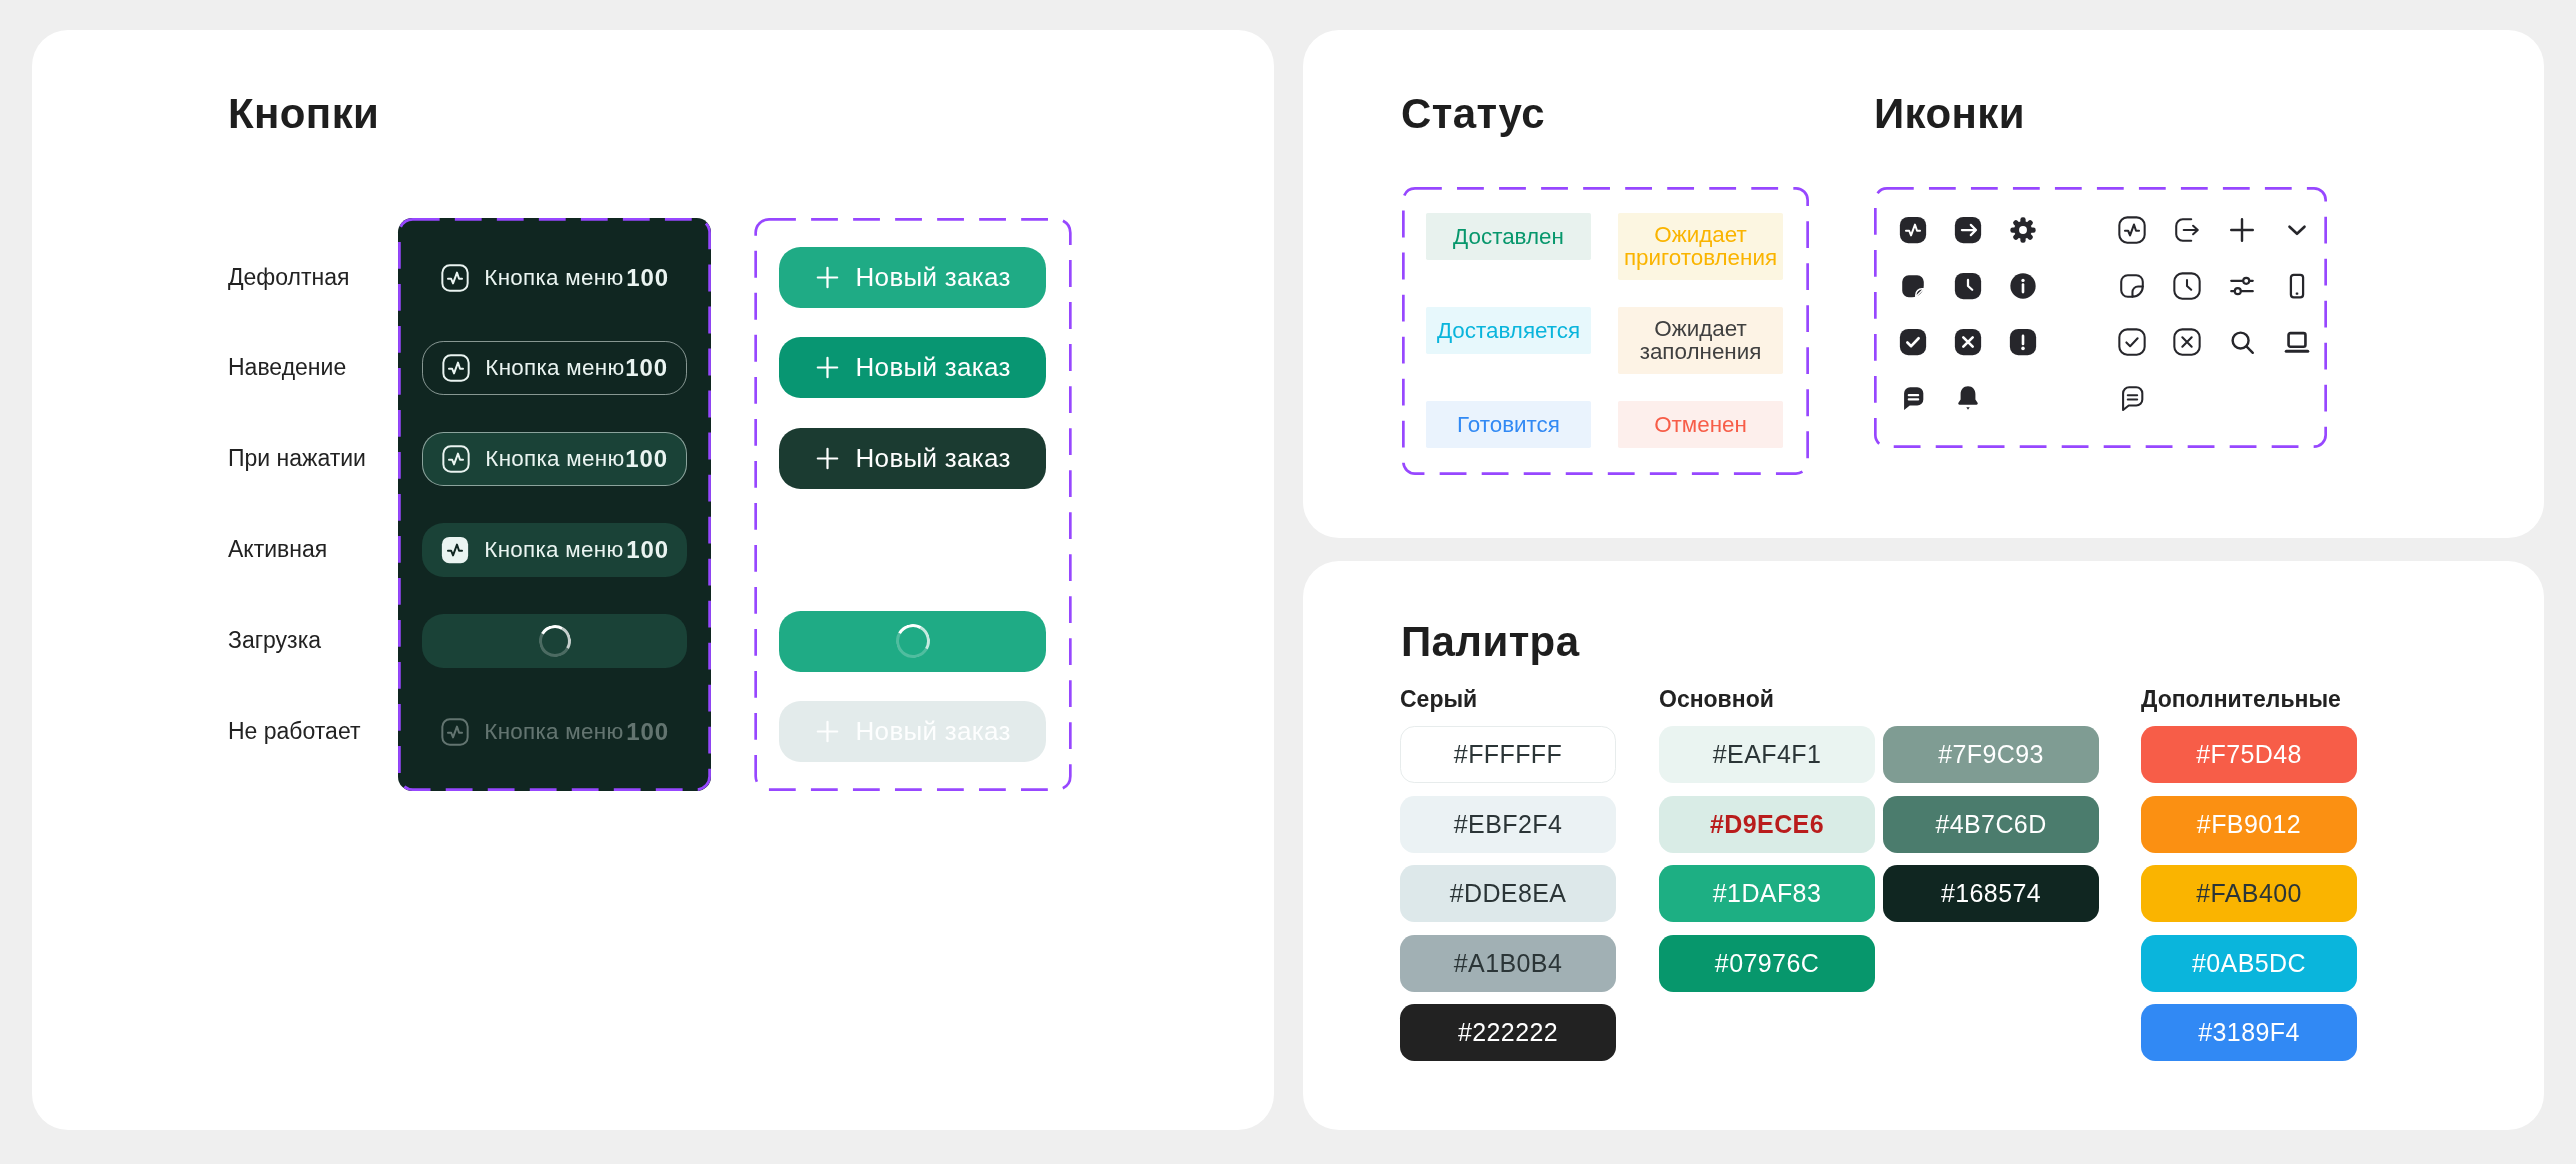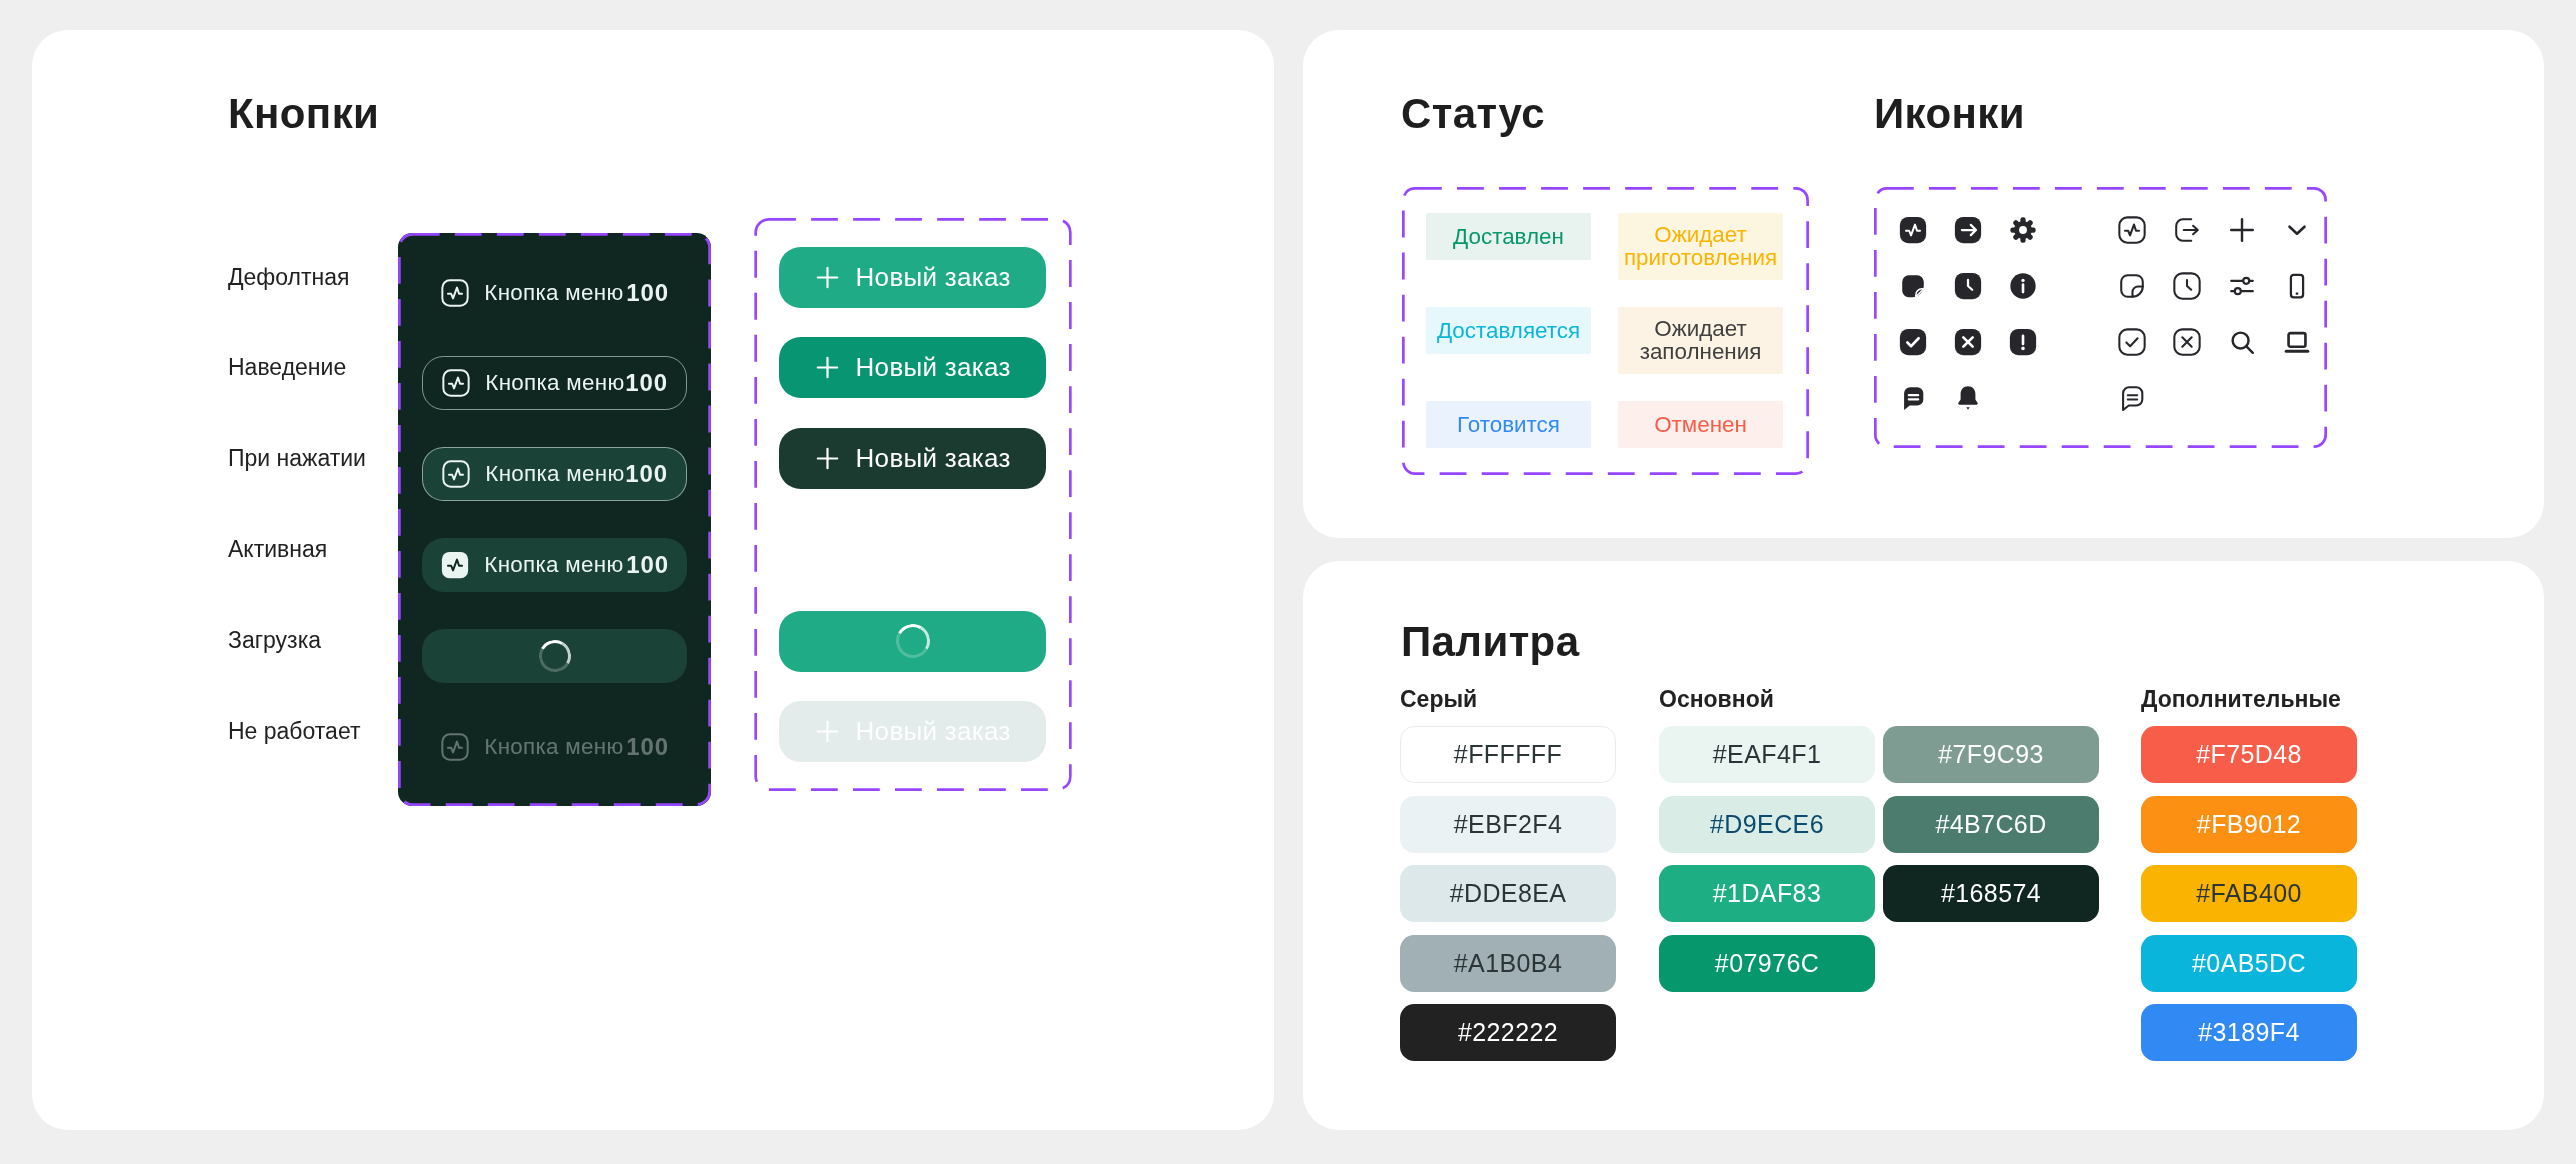--- a/index.html
+++ b/index.html
@@ -15,21 +15,21 @@
   #card-palette{left:1303px;top:561px;width:1241px;height:569px;}
 
   .card-title{
     position:absolute;margin:0;
     font-size:42px;line-height:50px;font-weight:700;color:#1E1E1E;letter-spacing:0.4px;
   }
 
   
   .rowlabel{position:absolute;left:196px;height:27px;line-height:27px;font-size:23px;font-weight:500;color:#222;}
 
-  .panel{position:absolute;left:366px;top:203px;width:313px;height:573px;border-radius:14.3px;}
+  .panel{position:absolute;left:366px;top:188px;width:313px;height:573px;border-radius:14.3px;}
   .orderbox{position:absolute;left:722px;top:188px;width:318px;height:573px;border-radius:14.3px;}
   .dash-svg{position:absolute;left:0;top:0;pointer-events:none;}
 
   .mrow{
     position:absolute;left:24px;width:265px;height:54px;border-radius:21.5px;
     display:flex;align-items:center;padding:0 18px;box-sizing:border-box;
   }
   .mrow .mlabel{font-size:22.4px;font-weight:500;letter-spacing:0.3px;}
   .mrow .mvalue{margin-left:auto;font-size:24px;font-weight:700;letter-spacing:0.9px;}
   .mrow .micon{width:30px;height:30px;margin-right:14.3px;flex:0 0 auto;}
@@ -345,21 +345,21 @@
     <div class="swcol" style="left:97px;">
       <div class="swatch white-border" style="background-color: rgb(255, 255, 255); color: rgb(43, 53, 55);">#FFFFFF</div>
       <div class="swatch" style="background-color: rgb(235, 242, 244); color: rgb(43, 53, 55);">#EBF2F4</div>
       <div class="swatch" style="background-color: rgb(221, 232, 234); color: rgb(43, 53, 55);">#DDE8EA</div>
       <div class="swatch" style="background-color: rgb(161, 176, 180); color: rgb(43, 53, 55);">#A1B0B4</div>
       <div class="swatch" style="background-color: rgb(34, 34, 34); color: rgb(255, 255, 255);">#222222</div>
     </div>
 
     <div class="swcol" style="left:356px;">
       <div class="swatch" style="background-color: rgb(234, 244, 241); color: rgb(43, 53, 55);">#EAF4F1</div>
-      <div class="swatch" style="background-color: rgb(217, 236, 230); color: #0c4a6e;">#D9ECE6</div>
+      <div class="swatch" style="background-color: rgb(217, 236, 230); color: #b91c1c; font-weight: bold;">#D9ECE6</div>
       <div class="swatch" style="background-color: rgb(29, 175, 131); color: rgb(255, 255, 255);">#1DAF83</div>
       <div class="swatch" style="background-color: rgb(7, 151, 108); color: rgb(255, 255, 255);">#07976C</div>
     </div>
 
     <div class="swcol" style="left:580px;">
       <div class="swatch" style="background-color: rgb(127, 156, 147); color: rgb(255, 255, 255);">#7F9C93</div>
       <div class="swatch" style="background-color: rgb(75, 124, 109); color: rgb(255, 255, 255);">#4B7C6D</div>
       <div class="swatch" style="background-color: rgb(16, 38, 33); color: rgb(255, 255, 255);">#168574</div>
     </div>
 

